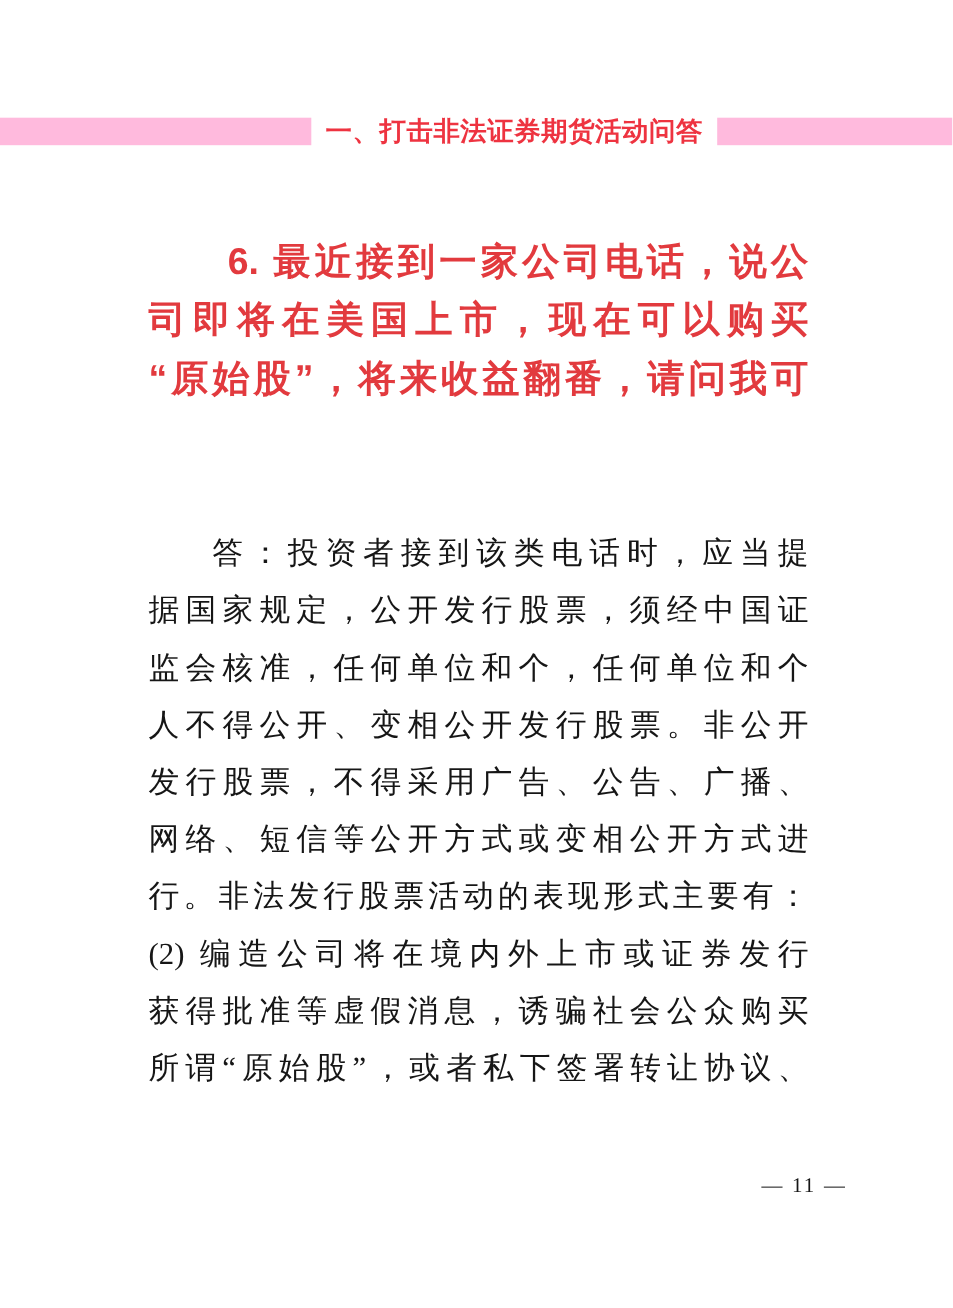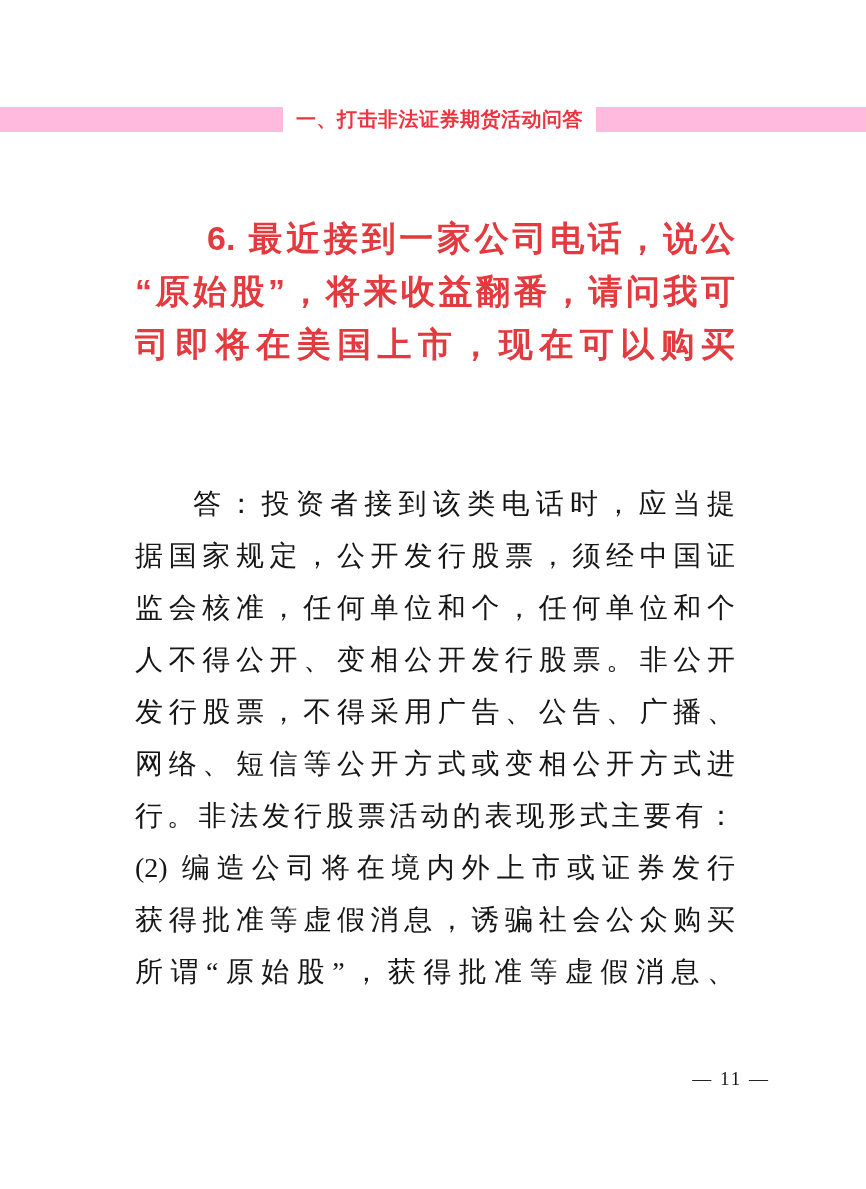--- a/index.html
+++ b/index.html
@@ -28,21 +28,21 @@
   }
   .header-bar {
     height: 25px;
     background: var(--bar-pink, #ffbadd);
   }
   .header-bar.left { width: 283px; }
   .header-bar.right { flex: 1; }
   .header-title {
     padding: 0 13px;
     font-family: "Liberation Sans", "DejaVu Sans", sans-serif;
-    font-size: 20px;
+    font-size: 24px;
     line-height: 25px;
     font-weight: 700;
     letter-spacing: 0.5px;
     color: var(--header-red, #ee3340);
     white-space: nowrap;
   }
 
   
   .question {
     position: absolute;
@@ -103,32 +103,32 @@
 <div class="page">
 
   <div class="running-header">
     <div class="header-bar left"></div>
     <div class="header-title">一、打击非法证券期货活动问答</div>
     <div class="header-bar right"></div>
   </div>
 
   <div class="question">
     <div class="q-line first">6. 最近接到一家公司电话，说公</div>
+    <div class="q-line">司即将在美国上市，现在可以购买</div>
     <div class="q-line">“原始股”，将来收益翻番，请问我可</div>
-    <div class="q-line">司即将在美国上市，现在可以购买</div>
   </div>
 
   <div class="answer">
     <div class="a-line first">答：投资者接到该类电话时，应当提</div>
     <div class="a-line">据国家规定，公开发行股票，须经中国证</div>
     <div class="a-line">监会核准，任何单位和个，任何单位和个</div>
     <div class="a-line">人不得公开、变相公开发行股票。非公开</div>
     <div class="a-line">发行股票，不得采用广告、公告、广播、</div>
     <div class="a-line">网络、短信等公开方式或变相公开方式进</div>
     <div class="a-line">行。非法发行股票活动的表现形式主要有：</div>
     <div class="a-line">(2) 编造公司将在境内外上市或证券发行</div>
     <div class="a-line">获得批准等虚假消息，诱骗社会公众购买</div>
-    <div class="a-line">所谓“原始股”，获得批准等虚假消息、</div>
+    <div class="a-line">所谓“原始股”，或者私下签署转让协议、</div>
   </div>
 
   <div class="page-number">— 11 —</div>
 
 </div>
 
 </body></html>

